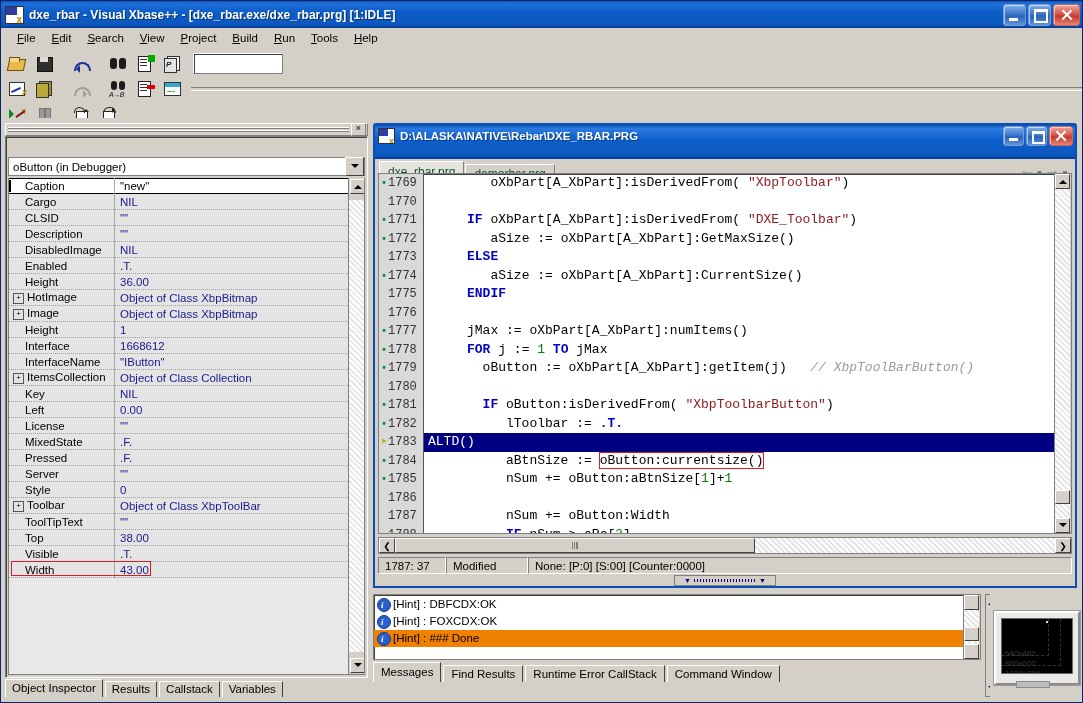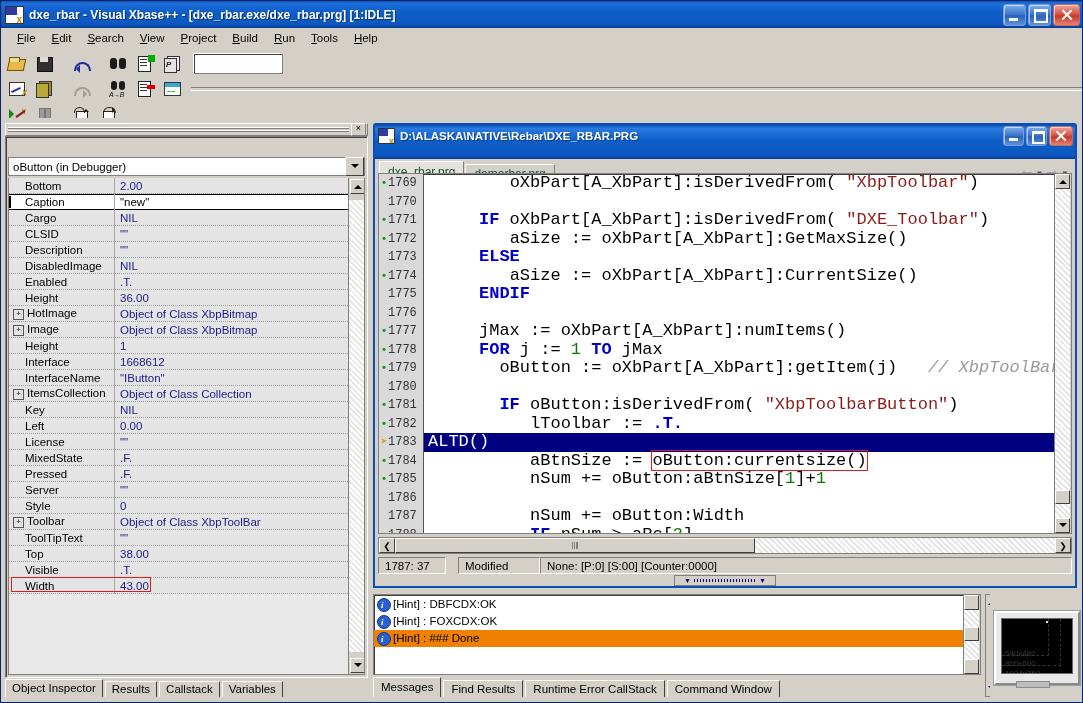--- a/index.html
+++ b/index.html
@@ -208,21 +208,21 @@
   .navarrows .sm{font-size:8px;color:#555;}
 
   .editor{position:absolute;left:3px;right:3px;top:48px;bottom:52px;background:#fff;
     border:1px solid #808080;box-shadow:inset 1px 1px 0 #404040;overflow:hidden;display:flex;}
   .gutter{width:44px;flex:0 0 44px;background:#d9d9d9;border-right:1px solid #555;
     font-family:"Liberation Mono",monospace;font-size:12px;}
   .gline{height:18.5px;line-height:18.5px;display:flex;align-items:center;color:#333;
     padding-left:1px;box-sizing:border-box;}
   .gline .bmk{width:8px;text-align:center;color:#0a9a1a;font-weight:bold;font-size:11px;flex:0 0 8px;}
   .gline .bmk.arrow{color:#c8a800;}
-  .code{flex:1;position:relative;font-family:"Liberation Mono",monospace;font-size:17px;
+  .code{flex:1;position:relative;font-family:"Liberation Mono",monospace;font-size:13px;
     white-space:pre;overflow:hidden;}
   .cline{height:18.5px;line-height:18.5px;padding-left:4px;color:#000;box-sizing:border-box;}
   .cline.cur{background:#000080;color:#fff;}
   .kw{color:#0000c8;font-weight:bold;}
   .str{color:#8b1a1a;}
   .num{color:#0a7a0a;}
   .cmt{color:#9a9a9a;font-style:italic;}
   .box-red{outline:1.5px solid #e01b1b;outline-offset:0px;}
   .vscroll{width:16px;background:#d4d0c8;border-left:1px solid #808080;position:relative;flex:0 0 16px;}
   .vscroll .ar{position:absolute;left:0;width:15px;height:15px;background:#d4d0c8;
@@ -246,31 +246,31 @@
     justify-content:center;box-sizing:border-box;}
   .hscrollrow .thumb i{width:6px;height:7px;
     background:linear-gradient(to right,#808080 0 1px,transparent 1px 2px,#808080 2px 3px,transparent 3px 4px,#808080 4px 5px);}
   .hscrollrow .track{flex:1;background:repeating-linear-gradient(45deg,#e6e6e6 0 2px,#fff 2px 4px);}
 
   .estatus{position:absolute;left:3px;right:3px;bottom:12px;height:18px;display:flex;
     align-items:center;background:#d4d0c8;}
   .estatus .cell{height:17px;line-height:16px;border:1px solid #808080;border-right-color:#fff;
     border-bottom-color:#fff;padding:0 6px;font-size:11.5px;box-sizing:border-box;color:#000;
     white-space:nowrap;}
-  .estatus .c1{width:68px;} .estatus .c2{width:82px;margin-left:12px;} .estatus .c3{flex:1;}
+  .estatus .c1{width:68px;} .estatus .c2{width:82px;} .estatus .c3{flex:1;}
 
   .splitter{position:absolute;left:3px;right:3px;bottom:1px;height:10px;
     display:flex;align-items:center;justify-content:center;background:#d4d0c8;}
   .splitter .sp{width:100px;height:9px;border:1px solid #808080;background:#d4d0c8;
     display:flex;align-items:center;justify-content:center;gap:3px;font-size:7px;color:#00007a;}
   .splitter .sp .dots{width:62px;height:3px;
     background:repeating-linear-gradient(to right,#00007a 0 1px,transparent 1px 3px);}
 
   
-  .msgpane{position:absolute;left:371px;top:476px;width:608px;bottom:4px;}
+  .msgpane{position:absolute;left:371px;top:476px;width:608px;bottom:19px;}
   .msglist{position:absolute;left:0;right:0;top:0;bottom:22px;background:#fff;
     border:1px solid #808080;box-shadow:inset 1px 1px 0 #404040;display:flex;overflow:hidden;}
   .msgitems{flex:1;overflow:hidden;padding-top:1px;}
   .mrow{height:17px;line-height:17px;display:flex;align-items:center;font-size:11.5px;
     padding-left:2px;color:#000;}
   .mrow.sel{background:#f08000;}
   .mico{width:15px;height:14px;flex:0 0 15px;margin-right:2px;position:relative;}
   .mico:before{content:"";position:absolute;left:1px;top:0;width:12px;height:12px;
     border-radius:50%;background:#2a5fd0;border:1px solid #123a8a;}
   .mico:after{content:"i";position:absolute;left:5px;top:-1px;color:#fff;font-size:9px;
@@ -433,24 +433,20 @@
 
       <div class="inspbox">
         <div class="inner">
           <div class="objcombo">
             <div class="val">oButton (in Debugger)</div>
             <div class="cbtn"></div>
           </div>
 
           <div class="grid">
             <div class="gridcols" id="propRows">
-                <div class="prow">
-                  <div class="pname"><span>Bottom</span></div>
-                  <div class="pval">2.00</div>
-                </div>
                 <div class="prow sel">
                   <div class="pname"><span>Caption</span></div>
                   <div class="pval">"new"</div>
                 </div>
                 <div class="prow">
                   <div class="pname"><span>Cargo</span></div>
                   <div class="pval">NIL</div>
                 </div>
                 <div class="prow">
                   <div class="pname"><span>CLSID</span></div>

